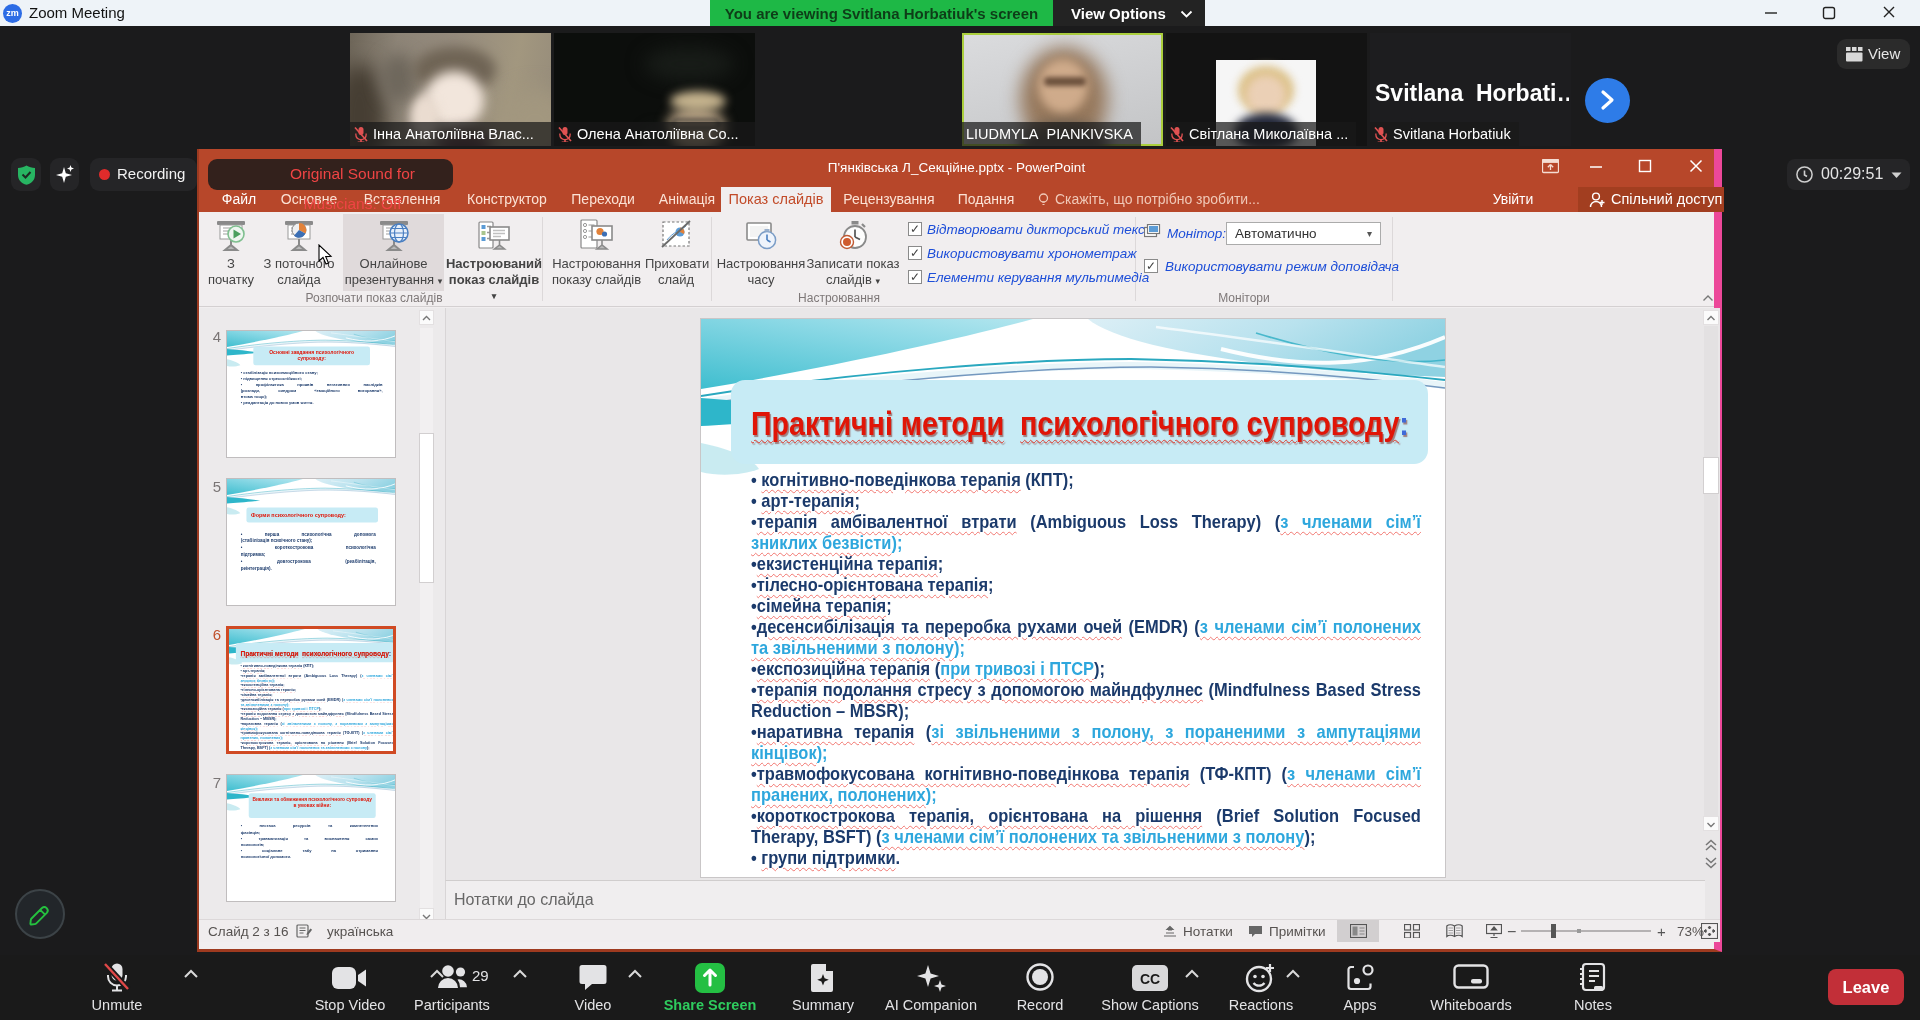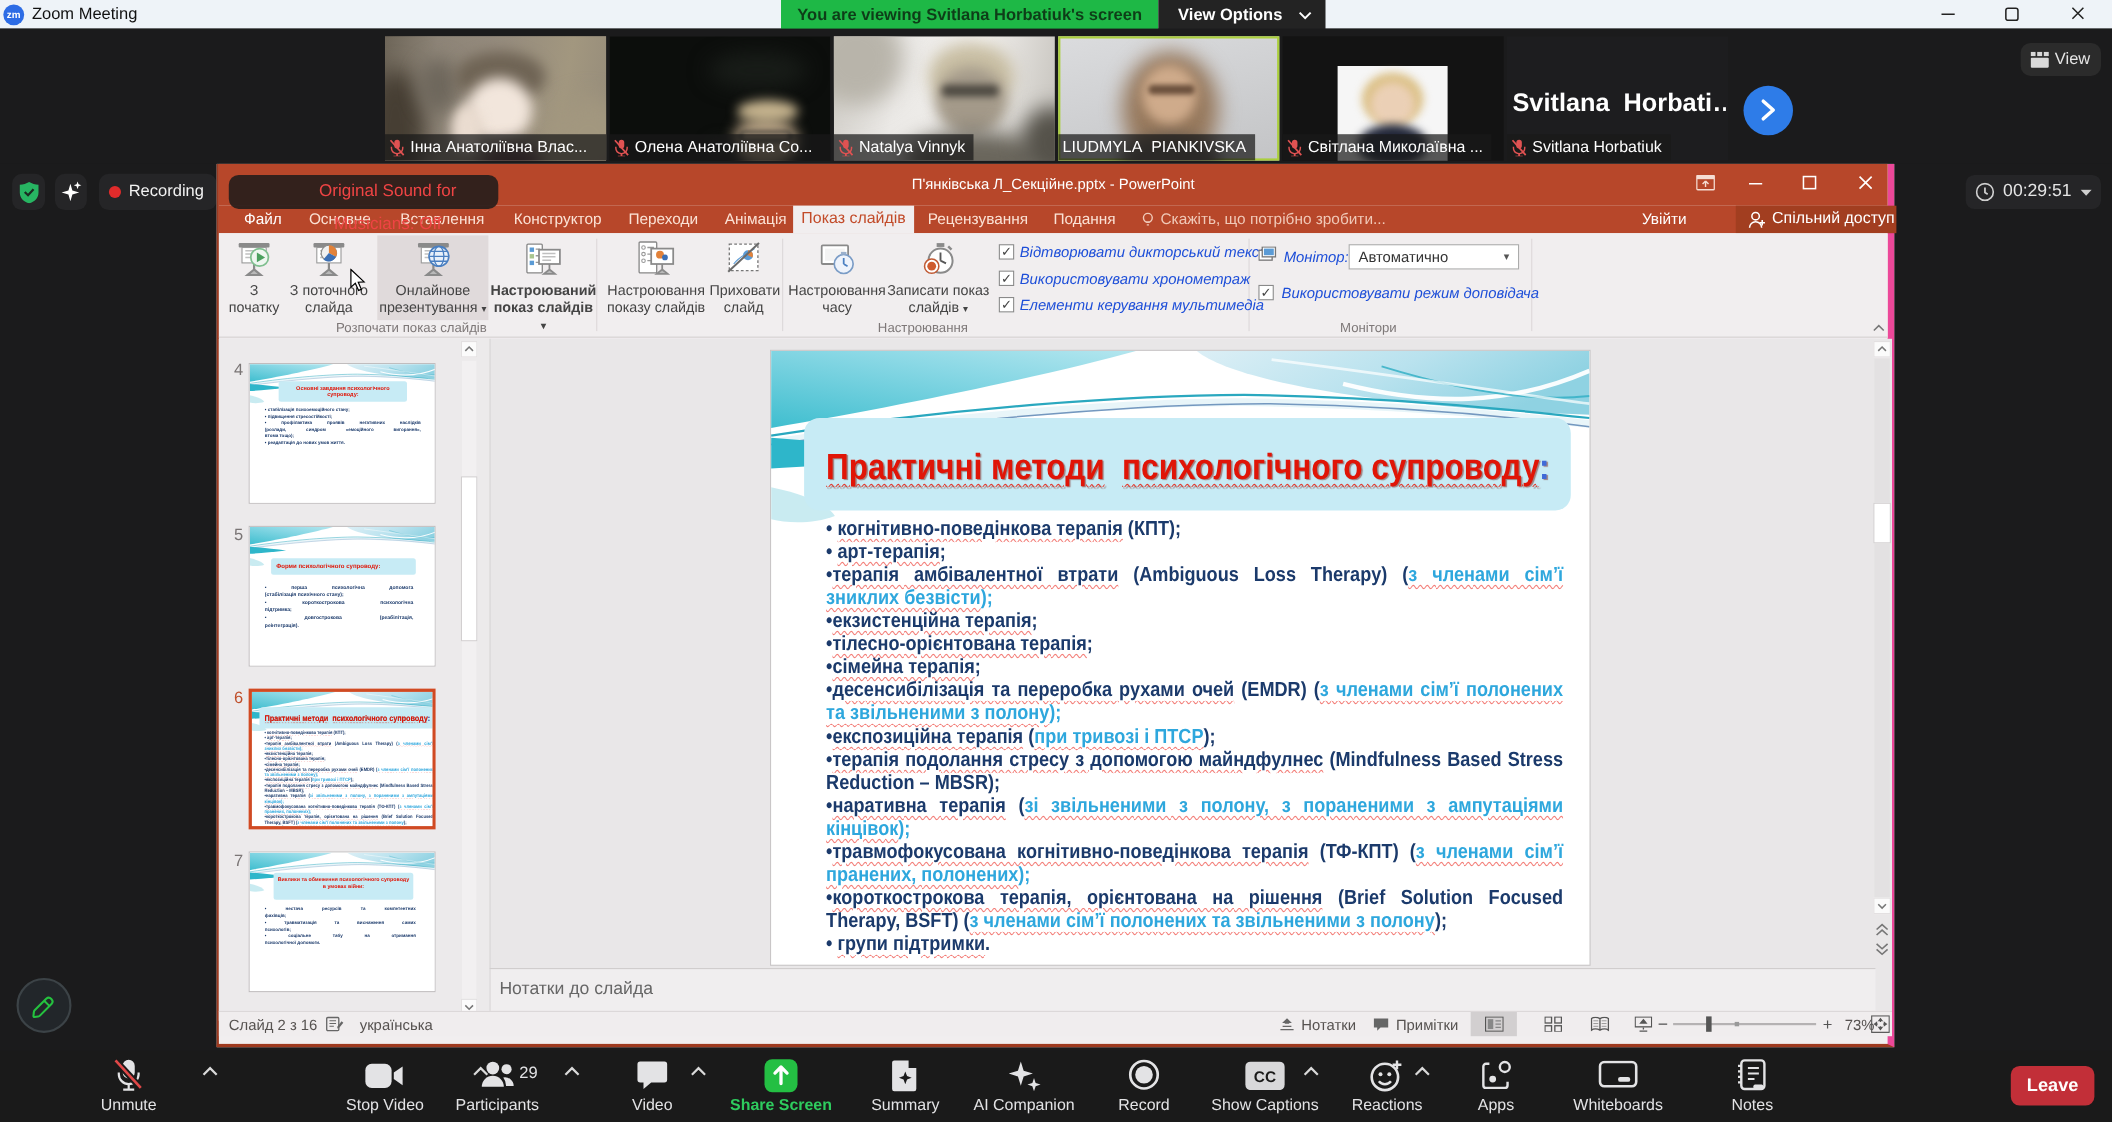--- a/index.html
+++ b/index.html
@@ -30,21 +30,21 @@
 #bluebtn svg{position:absolute;left:14px;top:11px;}
 #pencil{position:absolute;left:15px;top:889px;width:50px;height:50px;border-radius:50%;background:#22262a;border:2px solid #3c4347;}
 
 #toolbar{position:absolute;left:0;top:955px;width:1920px;height:65px;background:#1a1a1a;}
 .titem{position:absolute;top:0;text-align:center;color:#e3e3e5;}
 .titem .lbl{position:absolute;top:42px;left:50%;transform:translateX(-50%);font-size:14.5px;white-space:nowrap;}
 .ticon{position:absolute;top:7px;left:50%;transform:translateX(-50%);}
 .tchev{position:absolute;top:14px;color:#d9d9d9;}
 #leavebtn{position:absolute;left:1828px;top:14px;width:76px;height:36px;background:#c22f38;border-radius:8px;color:#fff;font-size:16.5px;font-weight:bold;text-align:center;line-height:36px;}
 
-#ppt{position:absolute;left:197px;top:149px;width:1525px;height:803px;background:#f1eeef;border-left:2px solid #9c3a20;border-right:6px solid #ec4899;border-bottom:3px solid #9e3a1f;}
+#ppt{position:absolute;left:197px;top:149px;width:1525px;height:803px;background:#f1eeef;border-left:2px solid #9c3a20;border-right:8px solid #ec4899;border-bottom:3px solid #9e3a1f;}
 #ptitle{position:absolute;left:0;top:0;width:100%;height:38px;background:#b7472a;}
 #ptitletxt{position:absolute;left:0;top:11px;width:100%;text-align:center;color:#fff;font-size:13.5px;}
 #ptabs{position:absolute;left:0;top:38px;width:100%;height:25px;background:#b7472a;}
 .ptab{position:absolute;top:0;height:25px;color:#fbe2d5;font-size:14px;line-height:24px;text-align:center;}
 #ptabact{position:absolute;left:522px;top:0;width:110px;height:25px;background:#f1eeef;color:#c24b29;font-size:14.5px;line-height:24px;text-align:center;}
 #ribbon{position:absolute;left:0;top:63px;width:100%;height:95px;background:#f1eeef;border-bottom:1px solid #d4d0d1;}
 .rsep{position:absolute;top:5px;height:84px;width:1px;background:#dcd8d9;}
 .rbtn{position:absolute;top:0;text-align:center;color:#444;font-size:13px;}
 .rbtn .rl{line-height:15.5px;}
 .glabel{position:absolute;top:79px;color:#7e7878;font-size:12px;text-align:center;}
@@ -132,39 +132,20 @@
  <div class="blob" style="left:88px;top:92px;width:26px;height:26px;background:#151715;filter:blur(6px);"></div>
 <div class="vlabel" style="width:100%;">
         <svg class="micred" viewBox="0 0 14 16">
           <g fill="#e05252">
             <rect x="4.5" y="1" width="5" height="8" rx="2.5"></rect>
             <path d="M2.5 7.5 v1 a4.5 4.5 0 0 0 9 0 v-1 h1.3 v1 a5.8 5.8 0 0 1 -5 5.7 v1.3 h2.5 v1.3 h-6.6 v-1.3 h2.5 v-1.3 a5.8 5.8 0 0 1 -5 -5.7 v-1 Z"></path>
           </g>
           <line x1="1" y1="1.5" x2="13" y2="15" stroke="#e05252" stroke-width="1.6"></line>
         </svg>
         <span>Олена Анатоліївна Со...</span>
-      </div>
-    </div>
- <div class="vt" id="vt3" style="left:758px">
- <div style="position:absolute;inset:0;background:linear-gradient(100deg,#cfccc6,#ebe9e6 30%,#f1efec 62%,#c5c2bc);"></div>
- <div class="blob" style="left:-22px;top:-22px;width:85px;height:85px;background:#b8b4aa;filter:blur(10px);"></div>
- <div class="blob" style="left:86px;top:6px;width:78px;height:60px;background:#c9bfa4;filter:blur(7px);"></div>
- <div class="blob" style="left:92px;top:28px;width:66px;height:62px;background:#a49a8a;filter:blur(6px);"></div>
- <div style="position:absolute;left:98px;top:44px;width:52px;height:11px;border-radius:5px;background:#4e4a42;filter:blur(3.5px);"></div>
- <div class="blob" style="left:64px;top:86px;width:126px;height:52px;background:#6a665c;filter:blur(9px);"></div>
- <div class="blob" style="left:170px;top:64px;width:56px;height:66px;background:#55524a;filter:blur(9px);"></div>
-<div class="vlabel" style="">
-        <svg class="micred" viewBox="0 0 14 16">
-          <g fill="#e05252">
-            <rect x="4.5" y="1" width="5" height="8" rx="2.5"></rect>
-            <path d="M2.5 7.5 v1 a4.5 4.5 0 0 0 9 0 v-1 h1.3 v1 a5.8 5.8 0 0 1 -5 5.7 v1.3 h2.5 v1.3 h-6.6 v-1.3 h2.5 v-1.3 a5.8 5.8 0 0 1 -5 -5.7 v-1 Z"></path>
-          </g>
-          <line x1="1" y1="1.5" x2="13" y2="15" stroke="#e05252" stroke-width="1.6"></line>
-        </svg>
-        <span>Natalya Vinnyk</span>
       </div>
     </div>
  <div class="vt" id="vt4" style="left:962px">
  <div class="blob" style="left:58px;top:14px;width:88px;height:104px;background:#96785c;filter:blur(9px);"></div>
  <div class="blob" style="left:76px;top:26px;width:50px;height:54px;background:#cfab8b;filter:blur(5px);"></div>
  <div style="position:absolute;left:82px;top:44px;width:42px;height:9px;border-radius:4px;background:#6b503c;filter:blur(2.5px);"></div>
  <div class="blob" style="left:56px;top:90px;width:92px;height:44px;background:#5a534c;filter:blur(7px);"></div>
 <div class="vlabel" style="">
         <span>LIUDMYLA&nbsp; PIANKIVSKA</span>
       </div>

